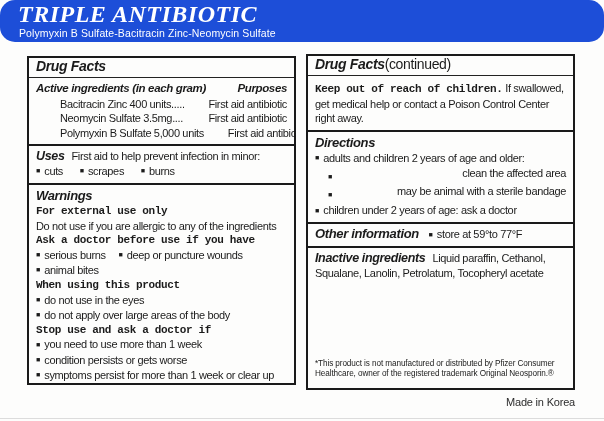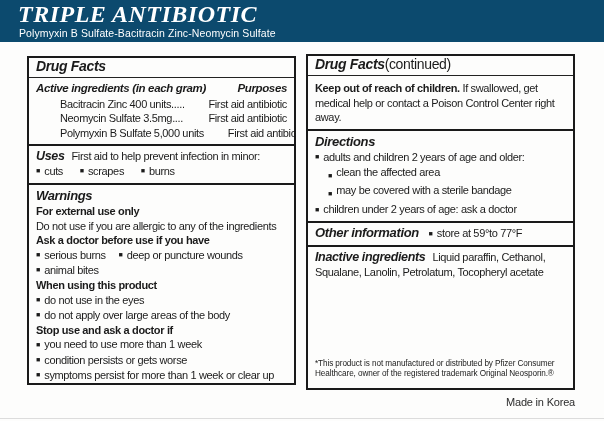--- a/index.html
+++ b/index.html
@@ -1,42 +1,42 @@
 <!DOCTYPE html>
 <html><head>
 <meta charset="utf-8">
 <style>
   * { margin:0; padding:0; box-sizing:border-box; }
   html,body { width:604px; height:421px; }
   body { font-family:"Liberation Sans", sans-serif; background:#fdfdfc; color:#1b1b1b; }
   .page { position:relative; width:604px; height:421px; overflow:hidden; background:#fdfdfc; }
 
   
-  .topbar { position:absolute; left:0; top:0; width:604px; height:42px; background:#0c4a6e; }
+  .topbar { position:absolute; left:0; top:0; width:604px; height:42px; background:#1d4ed8;border-radius:15px; }
   .brand-title {
     position:absolute; left:18px; top:1px;
     font-family:"Liberation Serif", serif; font-style:italic; font-weight:bold;
     font-size:24px; color:#ffffff; letter-spacing:0.5px; white-space:nowrap;
   }
   .brand-sub {
     position:absolute; left:19px; top:27px;
     font-size:10.5px; color:#ffffff; letter-spacing:0.1px; white-space:nowrap;
   }
 
   
   .box { position:absolute; border:2px solid #1a1a1a; background:#fdfdfc;
          display:flex; flex-direction:column; overflow:hidden;
          font-size:11px; letter-spacing:-0.35px; line-height:14.6px; }
   .box.left  { left:27px;  top:56px; width:269px; height:329px; }
   .box.right { left:306px; top:54px; width:269px; height:336px; }
 
   .df-title { padding:0 7px 2px 7px; border-bottom:1px solid #222;
               font-size:14px; line-height:17px; }
   .bi  { font-weight:bold; font-style:italic; }
-  .bold{ font-weight:bold; }
+  .bold{ font-weight:bold;font-family:Liberation Mono, monospace; }
   .cont{ font-weight:normal; font-style:normal; }
 
   .sec { padding:3px 7px 4px 7px; }
   .sec + .sec { border-top:2px solid #1a1a1a; }
 
   
   .ai-head { display:flex; justify-content:space-between; font-size:11.5px; margin-bottom:1px; }
   .ai-row  { display:flex; align-items:baseline; white-space:nowrap; }
   .leader  { flex:1 1 auto; overflow:hidden; white-space:nowrap; }
   .ai-name, .ai-purpose { flex:0 0 auto;margin-left:24px; }
@@ -45,21 +45,21 @@
   .b { font-size:7px; vertical-align:1.5px; margin-right:4px; letter-spacing:0; }
   .bul { margin-right:14px; }
   .pair .bul { margin-right:10px; }
   .h-bi { font-weight:bold; font-style:italic; font-size:12.5px; margin-right:7px; }
   .warn-h, .dir-h { font-weight:bold; font-style:italic; font-size:13px; line-height:16px; }
 
   
   .d1 { }
   .d2 { display:flex; margin-left:13px; }
   .d2 .b { flex:0 0 auto; margin-top:4px; }
-  .d2 .dtxt { flex:1 1 auto; }
+  .d2 .dtxt { flex:1 1 auto;text-align:right; }
 
   
   .sec.inactive { flex:1 1 auto; display:flex; flex-direction:column; }
   .inactive .h-bi { font-size:12.5px; }
   .footnote { margin-top:auto; padding-bottom:4px; font-size:8.2px; line-height:10.6px; letter-spacing:-0.1px; }
 
   .made-in { position:absolute; right:29px; top:396px; font-size:11px; letter-spacing:-0.2px; color:#2c2c2c; }
   .bottom-line { position:absolute; left:0; bottom:2px; width:604px; height:1px; background:#dcdcdc; }
 </style>
 </head>
@@ -140,21 +140,21 @@
 
     <div class="sec">
       <div class="dir-h">Directions</div>
       <div class="d1"><span class="b">■</span><span>adults and children 2 years of age and older:</span></div>
       <div class="d2">
           <span class="b">■</span>
           <span class="dtxt">clean the affected area</span>
         </div>
       <div class="d2">
           <span class="b">■</span>
-          <span class="dtxt">may be covered with a sterile bandage</span>
+          <span class="dtxt">may be animal with a sterile bandage</span>
         </div>
       <div class="d1"><span class="b">■</span><span>children under 2 years of age: ask a doctor</span></div>
     </div>
 
     <div class="sec">
       <span class="h-bi" style="font-size:13px;margin-top:25px;">Other information</span>
       <span class="b">■</span><span>store at 59°to 77°F</span>
     </div>
 
     <div class="sec inactive">

